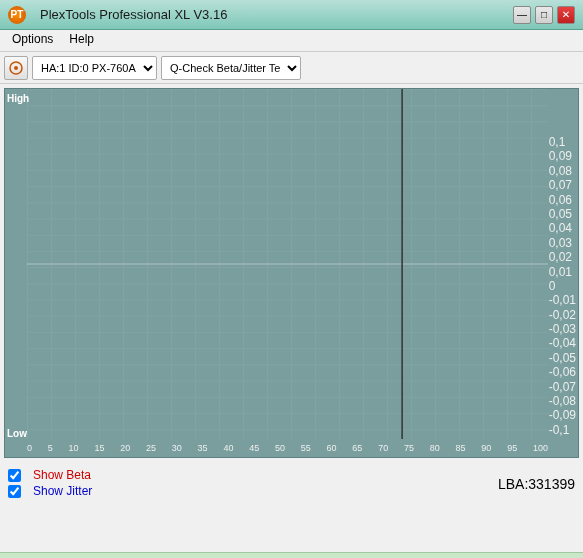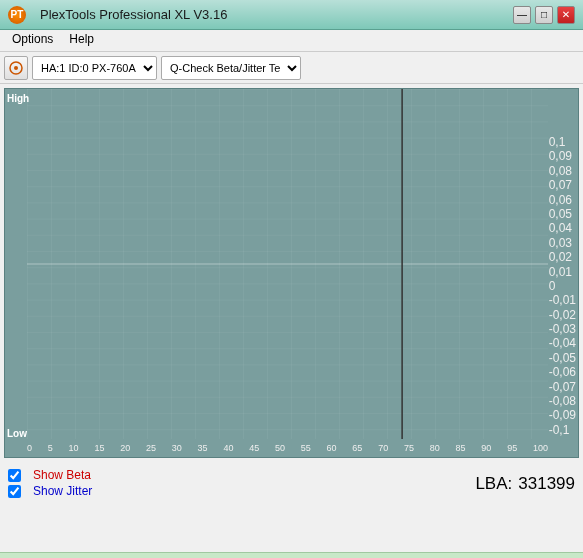--- a/index.html
+++ b/index.html
@@ -205,22 +205,21 @@
       color: #cc0000;
       font-size: 12px;
     }
     .checkbox-label-jitter {
       color: #0000cc;
       font-size: 12px;
     }
     .lba-section {
       display: flex;
       align-items: center;
-      gap: 6px;
-      font-size: 17px;
+      font-size: 14px;
     }
     .start-btn {
       padding: 4px 16px;
       background: linear-gradient(to bottom, #f8f8f8, #e0e0e0);
       border: 1px solid #aaa;
       border-radius: 3px;
       cursor: pointer;
       font-size: 12px;
     }
     .preferences-btn {

